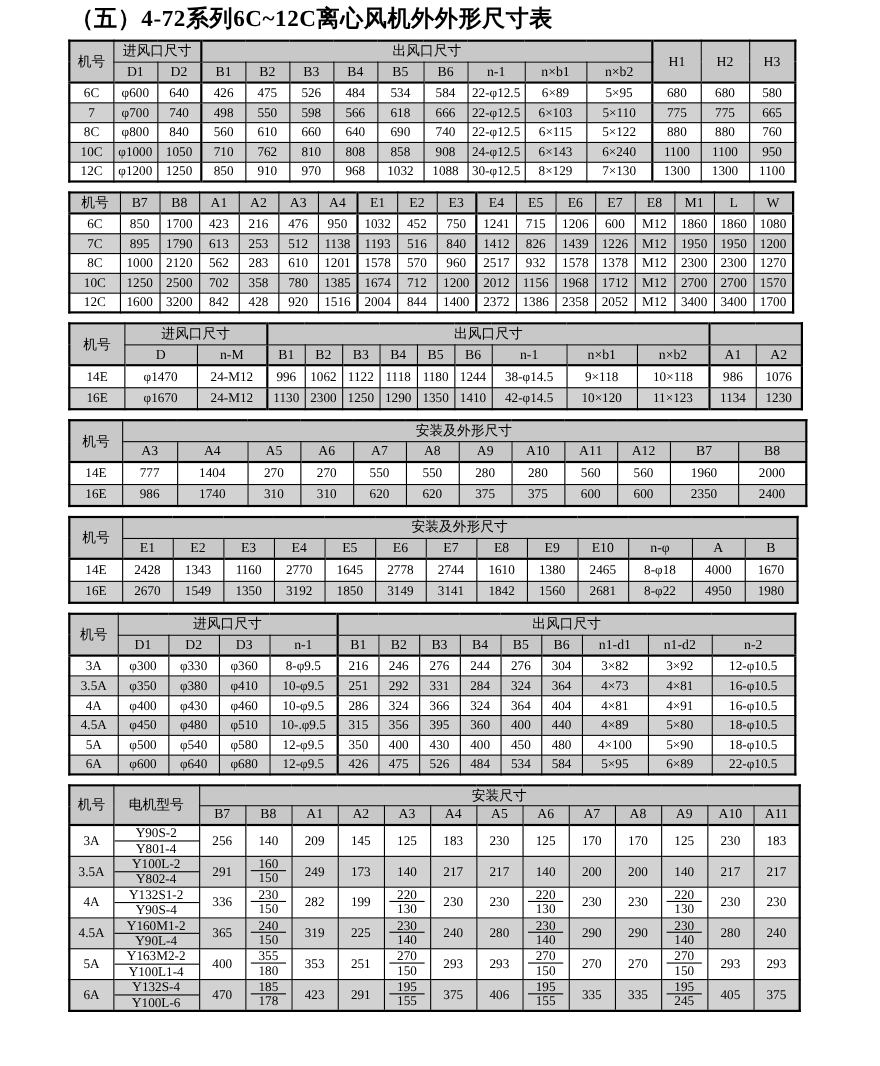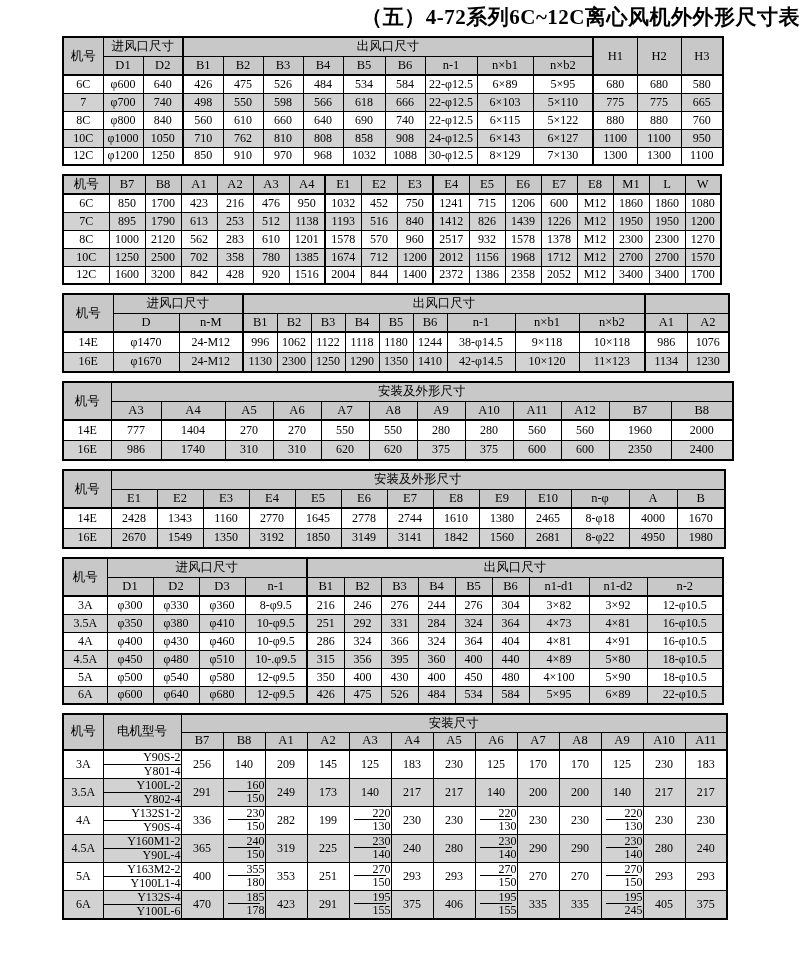--- a/index.html
+++ b/index.html
@@ -7,21 +7,21 @@
     width: 800px; height: 969px; overflow: hidden;
     background: #ffffff; color: #000;
     font-family: "Liberation Serif", "DejaVu Serif", serif;
   }
   main { padding: 4px 0 0 62px; }
   h2.sec-title {
     font-family: "Liberation Serif", "DejaVu Serif", serif;
     font-size: 21px; font-weight: bold; letter-spacing: .5px;
     margin: 6px 0 6px 2px; line-height: 26px;
   }
-  section:first-child h2.sec-title { margin-top: 0; text-align: right; }
+  section:first-child h2.sec-title { margin-top: 0; }
   table.dim {
     border-collapse: collapse; table-layout: fixed;
     border: 2px solid var(--line); margin: 0 0 8px 0; font-family: Liberation Serif, serif;
   }
   .t5a { margin-bottom: 6px; }
   table.dim th, table.dim td {
     border: 1px solid var(--line);
     text-align: center; vertical-align: middle;
     padding: 0; overflow: hidden; white-space: nowrap;
   }
@@ -35,21 +35,21 @@
   
   .t5a thead tr, .t5b thead tr, .t6a thead tr, .t6b thead tr,
   .t6c thead tr, .t7a thead tr { height: 19px; }
   .t5a tbody tr, .t5b tbody tr, .t7a tbody tr { height: 18px; }
   .t6a tbody tr, .t6b tbody tr, .t6c tbody tr { height: 20px; }
   .t7b thead tr { height: 17px; }
   .t7b tbody tr { height: 27px; }
   
   td.split { padding: 0; }
   td.split .half {
-    height: 13px; line-height: 13px; text-align: right; position: relative;
+    height: 13px; line-height: 13px; text-align: center; position: relative;
   }
   td.split.full .half.top { border-bottom: 1px solid var(--line); }
   td.split.partial .half.top::after {
     content: ""; position: absolute; left: 10%; right: 10%; bottom: 0;
     border-bottom: 1px solid var(--line);
   }
 </style>
 </head>
 <body style="background: rgb(255, 255, 255); color: rgb(0, 0, 0);">
 
@@ -155,21 +155,21 @@
               <td>φ1000</td>
               <td>1050</td>
               <td class="bl">710</td>
               <td>762</td>
               <td>810</td>
               <td>808</td>
               <td>858</td>
               <td>908</td>
               <td>24-φ12.5</td>
               <td>6×143</td>
-              <td>6×127</td>
+              <td>6×240</td>
               <td class="bl">1100</td>
               <td>1100</td>
               <td>950</td>
             </tr>
             <tr>
               <td>12C</td>
               <td>φ1200</td>
               <td>1250</td>
               <td class="bl">850</td>
               <td>910</td>

